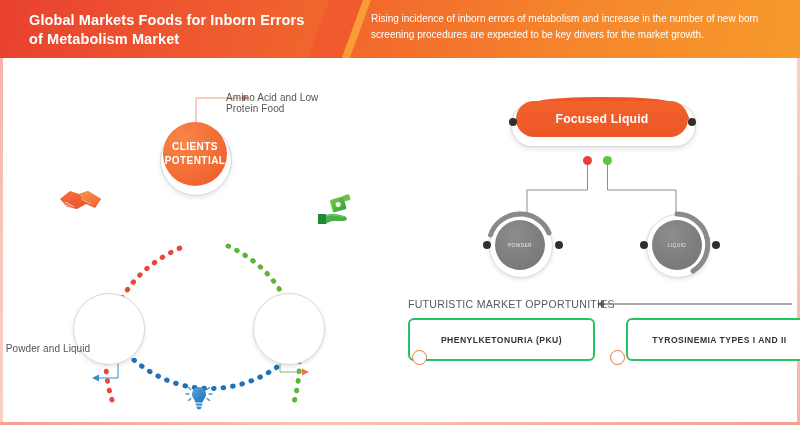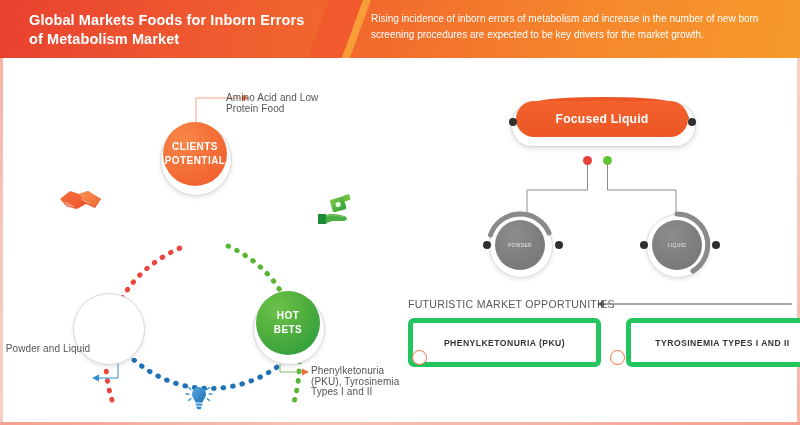--- a/index.html
+++ b/index.html
@@ -77,21 +77,21 @@
   .media-circle{position:absolute;border-radius:50%;
     background:radial-gradient(circle at 38% 30%,#8d8d8d 0%,#7f7f7f 50%,#747474 100%);
     display:flex;align-items:center;justify-content:center;
     color:#e8e8e8;font-size:4.8px;letter-spacing:.4px;z-index:6;}
   .media-outer{position:absolute;border-radius:50%;border:1px solid #dcdcdc;background:#fff;z-index:3;
     box-shadow:0 2px 4px rgba(0,0,0,.10);}
 
   
   #futuristic-label{position:absolute;left:408px;top:298px;font-size:10.6px;
     color:#58585a;letter-spacing:.25px;z-index:6;}
-  .opp-box{position:absolute;height:39px;border:5px solid #22c55e;border-radius:6px;
+  .opp-box{position:absolute;height:39px;border:2px solid #22c55e;border-radius:6px;
     background:#fff;display:flex;align-items:center;justify-content:center;
     color:#333;font-size:8.6px;font-weight:bold;letter-spacing:.45px;z-index:6;}
   #opp-box-pku{left:408px;top:318px;width:183px;}
   #opp-box-tyro{left:606px;top:318px;width:183px;margin-left:20px;}
   .opp-circle{position:absolute;width:13px;height:13px;border-radius:50%;
     border:1.3px solid #f2703c;background:#fff;z-index:8;}
 </style>
 </head>
 <body>
 
@@ -121,41 +121,37 @@
   </svg>
 
   <div class="node-ring" id="clients-potential-ring"></div>
   <div class="node" id="clients-potential">
     <span>CLIENTS<br>POTENTIAL</span>
   </div>
 
   <div class="node-ring" id="client-focus-ring"></div>
 
   <div class="node-ring" id="hot-bets-ring"></div>
-  <div class="node" id="hot-bets">
-    <span>HOT<br>BETS</span>
-  </div>
 
   <svg class="ln" style="left:190px;top:92px;" width="66" height="40" viewBox="0 0 66 40">
     <path d="M 6 38 L 6 6 L 52 6" fill="none" stroke="#f39f82" stroke-width="1"></path>
     <path d="M 52 2.6 L 59 6 L 52 9.4 Z" fill="#f2703c"></path>
   </svg>
   <div class="callout" style="left:226px;top:93px;width:100px;">Amino Acid and Low Protein Food</div>
 
   <svg class="ln" style="left:88px;top:352px;" width="36" height="36" viewBox="0 0 36 36">
     <path d="M 30 0 L 30 26 L 11 26" fill="none" stroke="#2f8fd0" stroke-width="1"></path>
     <path d="M 11 22.6 L 4 26 L 11 29.4 Z" fill="#2f8fd0"></path>
   </svg>
   <div class="callout" style="left:5px;top:344px;width:86px;text-align:center;">Powder and Liquid</div>
 
   <svg class="ln" style="left:276px;top:352px;" width="42" height="32" viewBox="0 0 42 32">
     <path d="M 4 0 L 4 20 L 26 20" fill="none" stroke="#7dbb63" stroke-width="1"></path>
     <path d="M 26 16.6 L 33 20 L 26 23.4 Z" fill="#f2703c"></path>
   </svg>
-  <div class="callout" style="left:311px;top:366px;width:98px;">Phenylketonuria (PKU), Tyrosinemia Types I and II</div>
 
   <div class="icon-wrap" style="left:57px;top:182px;">
     <svg width="48" height="36" viewBox="0 0 48 36">
       <defs>
         <linearGradient id="gHand" x1="0" y1="0" x2="1" y2="1">
           <stop offset="0%" stop-color="#f4713c"></stop>
             <stop offset="100%" stop-color="#ea4a2a"></stop>
         </linearGradient>
         <linearGradient id="gHand2" x1="0" y1="0" x2="1" y2="1">
           <stop offset="0%" stop-color="#f79557"></stop>

